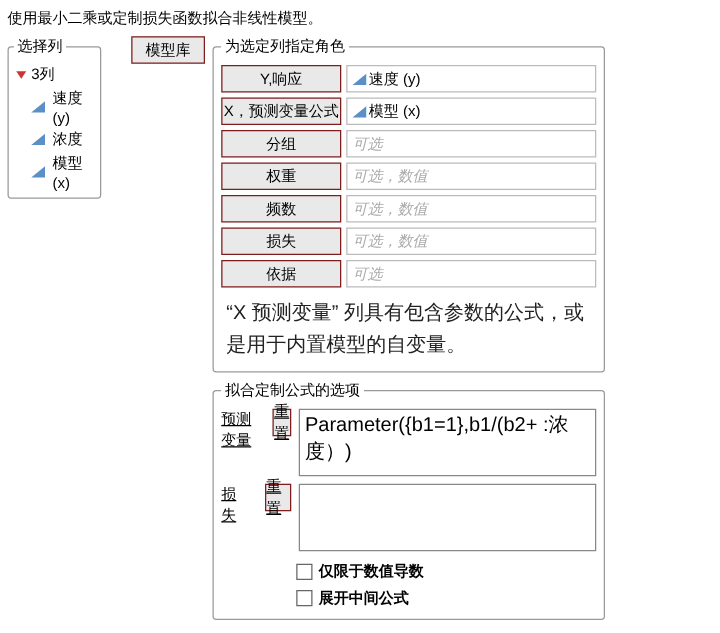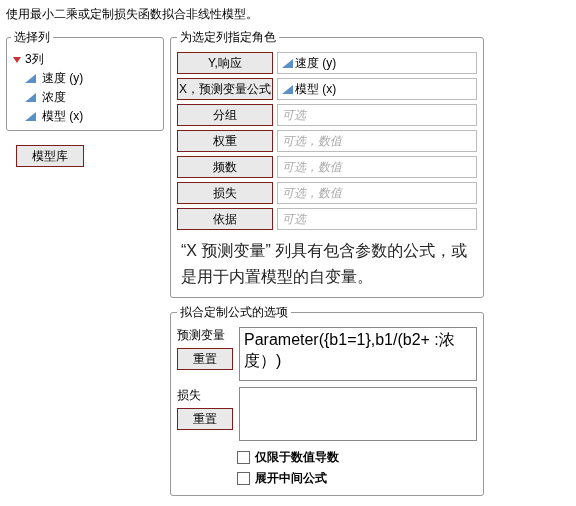--- a/index.html
+++ b/index.html
@@ -1,37 +1,37 @@
 <!DOCTYPE html>
 <html><head>
 <meta charset="utf-8">
 <style>
 * { box-sizing: border-box; font-family: "Microsoft YaHei", Arial, sans-serif; }
 body { margin: 0; padding: 6px; background: #fff; font-size: 12px; color: #000; width: 576px; }
 fieldset { border: 1px solid #999; border-radius: 3px; margin: 0; padding: 6px; position: relative; }
 legend { padding: 0 3px; font-size: 12px; }
 .top-text { margin-bottom: 6px; }
 .main { display: flex; gap: 6px; align-items: flex-start; }
-.col-left { width: 158px; display: flex; flex-direction: column; gap: 14px; }
+.col-left { width: 158px; display: flex; flex-direction: row; gap: 14px; }
 .col-mid { width: 314px; display: flex; flex-direction: column; gap: 6px; }
 .col-right { width: 68px; }
 .btn { display: flex; align-items: center; justify-content: center; height: 22px; border: 1px solid #7f1d1d; background: #e9e9e9; cursor: pointer; user-select: none; font-size: 12px; }
 .tree-row { display: flex; align-items: center; gap: 4px; padding: 1px 2px; }
 .tri-down { display: inline-block; width: 0; height: 0; border-left: 4px solid transparent; border-right: 4px solid transparent; border-top: 6px solid #c33; }
 .blue-tri { display: inline-block; width: 0; height: 0; border-bottom: 9px solid #5b8fc7; border-left: 11px solid transparent; margin-right: 2px; }
 .role-table { display: flex; flex-direction: column; gap: 4px; margin-bottom: 6px; }
 .role-row { display: flex; gap: 4px; align-items: center; }
 .role-btn { width: 96px; }
 .role-val { flex: 1; height: 22px; border: 1px solid #bbb; display: flex; align-items: center; padding: 0 4px; background: #fff; }
 .role-val.opt { color: #aaa; font-style: italic; }
 .note { font-size: 16px; line-height: 1.6; color: #222; padding: 2px 4px; }
 .actions { display: flex; flex-direction: column; gap: 4px; }
 .gap { height: 20px; }
 .fit-block { display: flex; gap: 6px; margin-bottom: 6px; align-items: flex-start; }
-.fit-left { width: 56px; display: flex; flex-direction: column; gap: 4px; }
+.fit-left { width: 56px; display: flex; flex-direction: row; gap: 16px; text-decoration: underline; }
 .fit-label { font-size: 12px; }
 .fit-text { flex: 1; height: 54px; border: 1px solid #888; padding: 2px 4px; background: #fff; font-size: 16px; overflow: hidden; }
 .chk-row { display: flex; align-items: center; gap: 5px; margin-left: 60px; padding: 2px 0; font-weight: bold; }
 .chk { width: 13px; height: 13px; border: 1px solid #666; background: #fff; }
 #select-box { padding: 4px; }
 #model-lib { width: 68px; margin-left: 10px; }
 </style>
 </head>
 <body>
 

